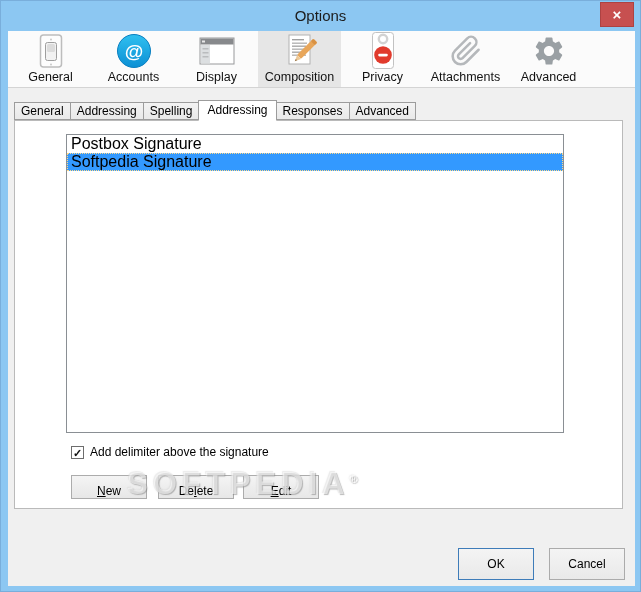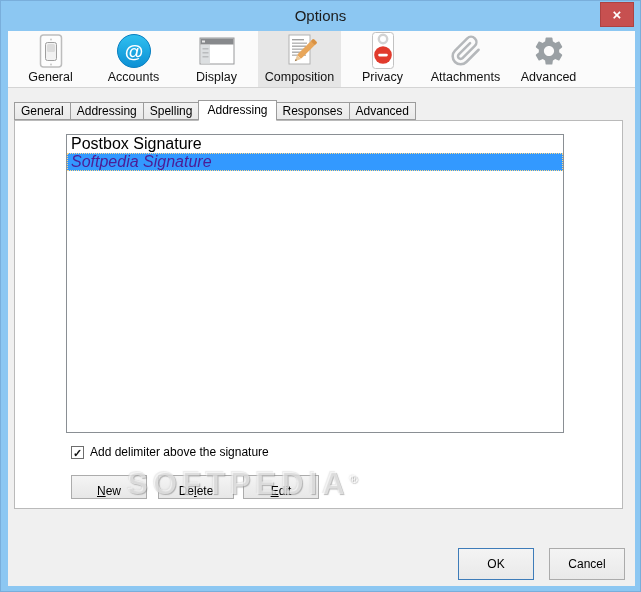--- a/index.html
+++ b/index.html
@@ -60,22 +60,22 @@
     position:absolute; left:6px; top:89px; width:609px; height:389px;
     background:#fff; border:1px solid #bababa; z-index:2;
   }
 
   .listbox {
     position:absolute; left:51px; top:13px; width:498px; height:299px;
     background:#fff; border:1px solid #8a8f94; overflow:hidden;
   }
   .row { height:18px; line-height:18px; font-size:16px; padding-left:4px; color:#000; }
   .row.selected {
-    background:#3399ff; color:#4c1d95;
-    outline:1px dotted #ffd988; outline-offset:-1px;font-style:italic;
+    background:#3399ff; color:#000000;
+    outline:1px dotted #ffd988; outline-offset:-1px;
   }
 
   .chk-row {
     position:absolute; left:56px; top:324px; height:14px;
     display:flex; align-items:center; gap:6px; font-size:12px; color:#000;
   }
   .checkbox {
     width:13px; height:13px; background:#fff; border:1px solid #6d6d6d;
     text-align:center; line-height:12px; font-size:11px; font-weight:bold; color:#111;
   }

